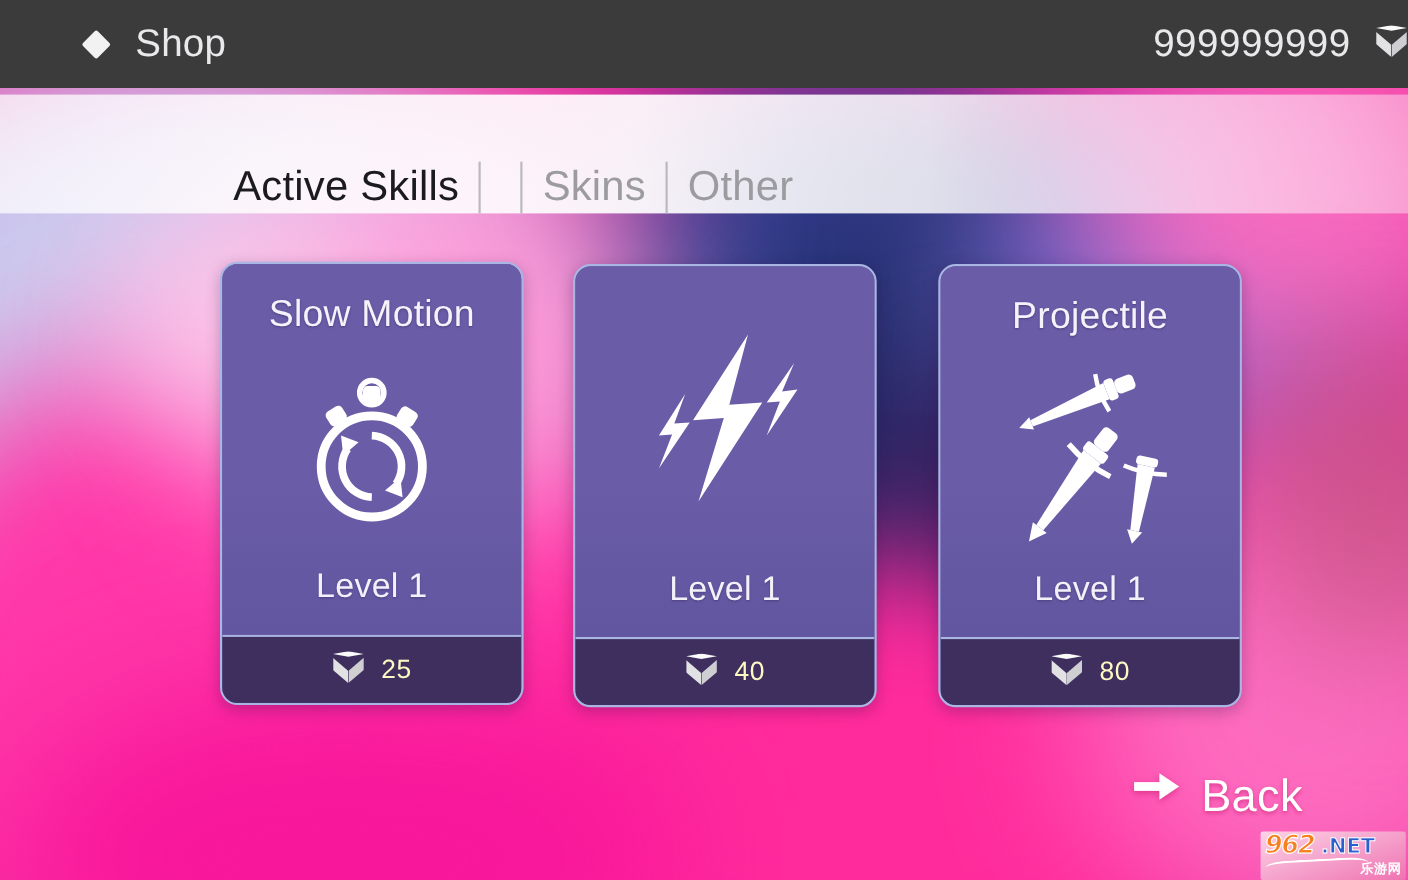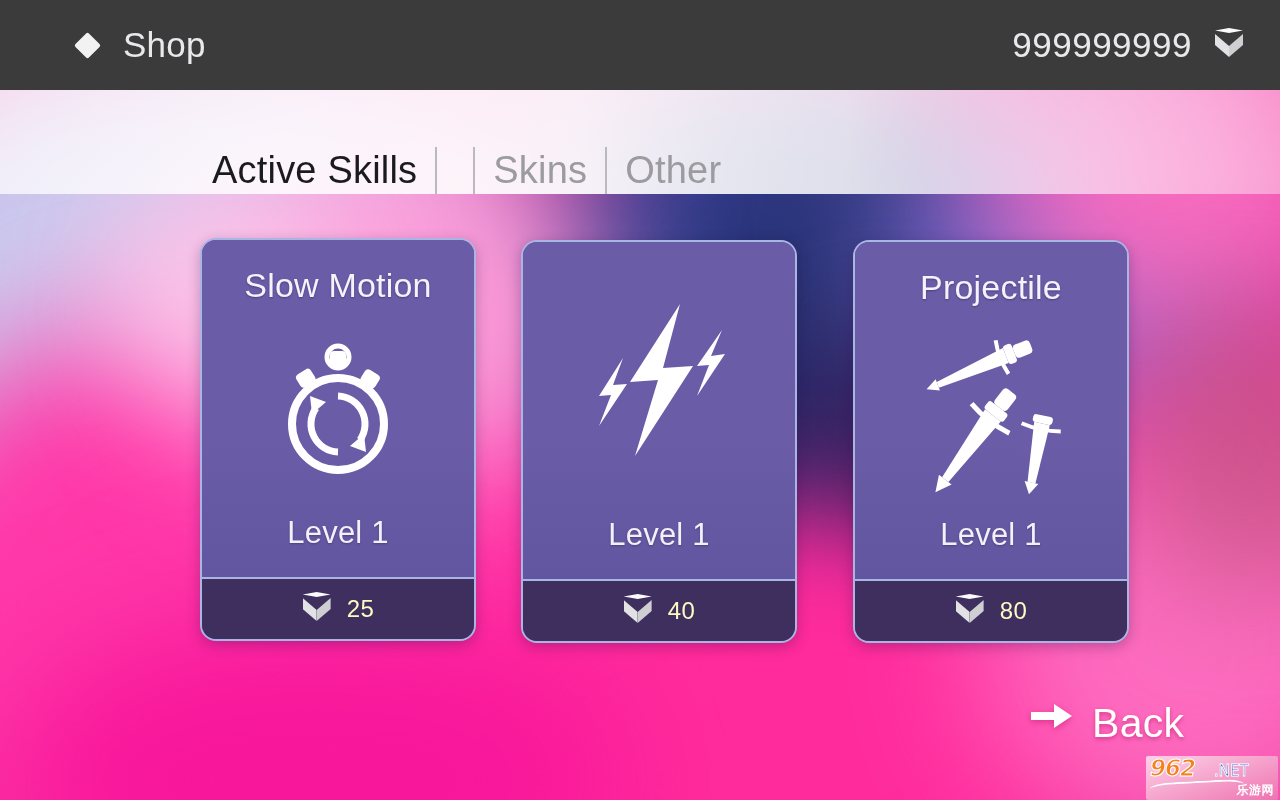--- a/index.html
+++ b/index.html
@@ -26,37 +26,37 @@
   .b7 { left:1000px; top:30px;  width:360px; height:300px; background:#ff6fc0; filter:blur(66px); opacity:.9; }
   .b8 { left:420px;  top:520px; width:700px; height:420px; background:#ff2b9c; filter:blur(62px); }
   .b9 { left:980px;  top:430px; width:420px; height:420px; background:#ff74c4; filter:blur(70px); opacity:.9; }
   .b10{ left:0px;    top:620px; width:620px; height:320px; background:#f8169a; filter:blur(66px); }
   .b11{ left:760px;  top:330px; width:260px; height:280px; background:#3a1e5c; filter:blur(54px); opacity:.75; }
   .b12{ left:90px;   top:180px; width:260px; height:220px; background:#ffd2ef; filter:blur(60px); opacity:.8; }
   .b13{ left:1130px; top:300px; width:240px; height:300px; background:#c0577f; filter:blur(60px); opacity:.7; }
 
   
   #header {
-    position:absolute; left:0; top:0; width:1280px; height:90px;
+    position:absolute; left:0; top:0; width:1280px; height:80px;
     background:#3c3b3c;
     display:flex; align-items:center;
     z-index:20;
   }
   #header-left { display:flex; align-items:center; padding-left:78px; }
   .diamond-glyph {
     width:19px; height:19px; background:#f2f2f2;
     transform:rotate(45deg); border-radius:2px;
   }
   #header-title {
     margin-left:26px;
     font-size:35px; color:#e9e9ec; font-weight:400;
     letter-spacing:.2px;
   }
   #header-right {
-    margin-left:auto; padding-right:36px;
+    margin-left:auto; 
     display:flex; align-items:center; gap:22px;
   }
   #currency-amount { font-size:35px; color:#e9e9ec; letter-spacing:.5px; }
 
   
   .cube { position:relative; display:inline-block; }
   .cube .face { position:absolute; }
   .cube .top   { background:#fbfbfb; }
   .cube .left  { background:#e2e2e4; }
   .cube .right { background:#cfcfd3; }
@@ -161,23 +161,23 @@
   #wm-row { display:flex; align-items:baseline; padding:1px 0 0 4px; }
   #wm-962 {
     font-family:"DejaVu Sans", sans-serif;
     font-size:23px; font-weight:bold; font-style:italic;
     color:#f58220;
     -webkit-text-stroke:1px #ffffff;
     letter-spacing:-1px; line-height:1;
   }
   #wm-net {
     font-family:"DejaVu Sans", sans-serif;
-    font-size:15px; font-weight:normal;
+    font-size:19px; font-weight:bold;
     color:#2a5fd0; -webkit-text-stroke:.8px #ffffff;
-    margin-left:19px; line-height:1;
+    margin-left:6px; line-height:1;
   }
   #wm-swoosh {
     position:absolute; left:4px; top:25px; width:94px; height:11px;
     border-radius:50%/100%;
     border-top:2px solid #ffffff;
     transform:rotate(-3deg);
   }
   #wm-cn {
     position:absolute; right:4px; bottom:1px;
     font-family:"DejaVu Sans", sans-serif;

